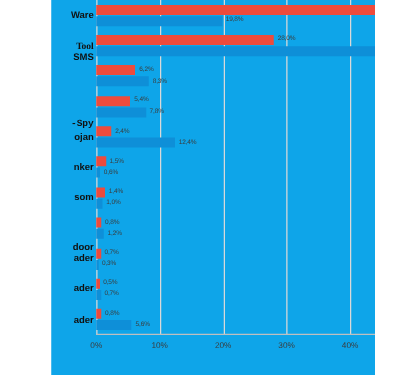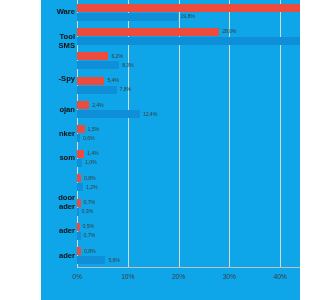--- a/index.html
+++ b/index.html
@@ -108,23 +108,23 @@
     font-size:7px;color:#222;white-space:nowrap;
   }
 </style>
 </head>
 <body>
 
 <div id="chart-root">
 
   <div class="ylabels">
       <div class="ylabel" style="top: 8.18182px;">Ware</div>
-      <div class="ylabel" style="top: 32.5455px;">Tool</div>
+      <div class="ylabel" style="top: 32.5455px; font-family: Liberation Serif, serif;">Tool</div>
       <div class="ylabel" style="top: 42px; padding-left: 24px;">SMS</div>
-      <div class="ylabel" style="top: 75px;">-Spy</div>
+      <div class="ylabel" style="top: 97px; font-family: Liberation Mono, monospace;">-Spy</div>
       <div class="ylabel" style="top: 105.636px;">ojan</div>
       <div class="ylabel" style="top: 130px;">nker</div>
       <div class="ylabel" style="top: 154.364px; text-align: center;">som</div>
       <div class="ylabel" style="top: 194px;">door</div>
       <div class="ylabel" style="top: 203.091px;">ader</div>
       <div class="ylabel" style="top: 227.455px;">ader</div>
       <div class="ylabel" style="top: 251.818px;">ader</div>
     </div>
 
   <div class="plot-area">

